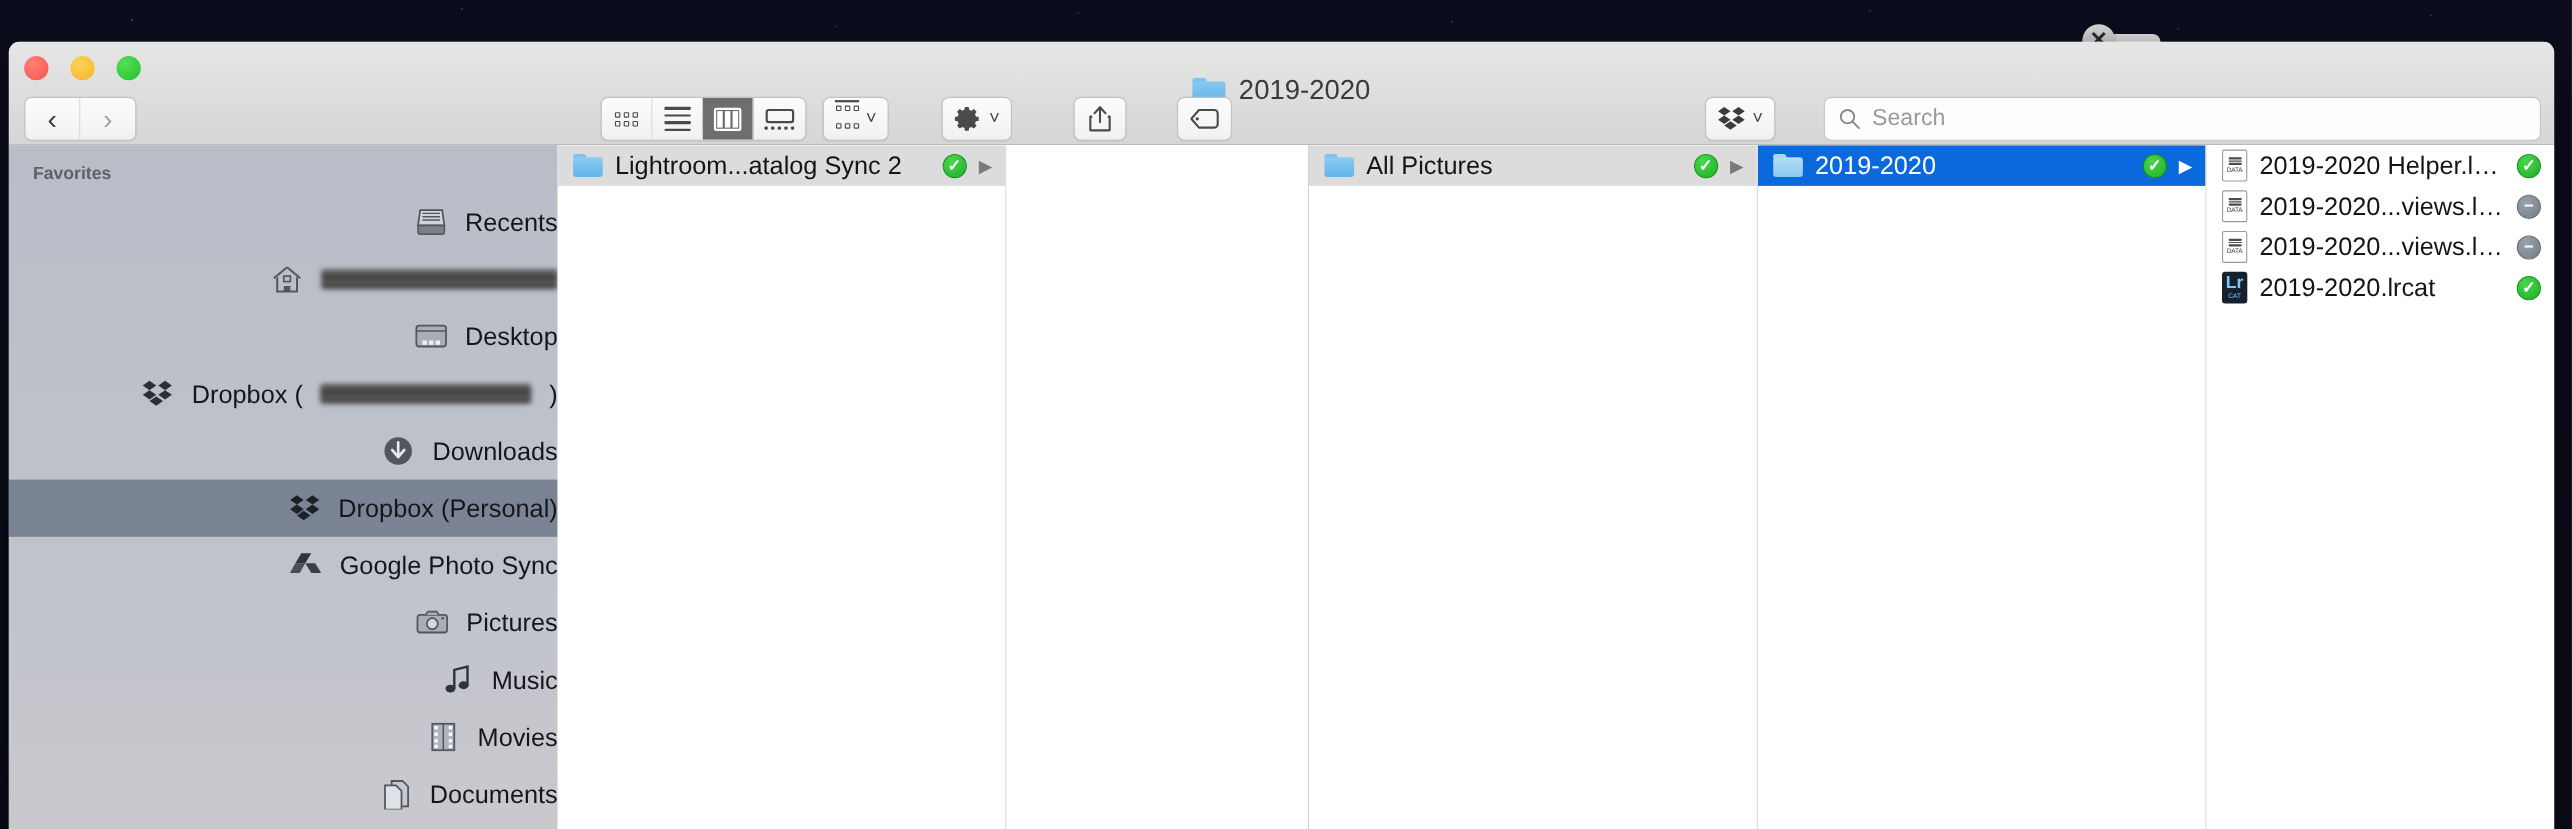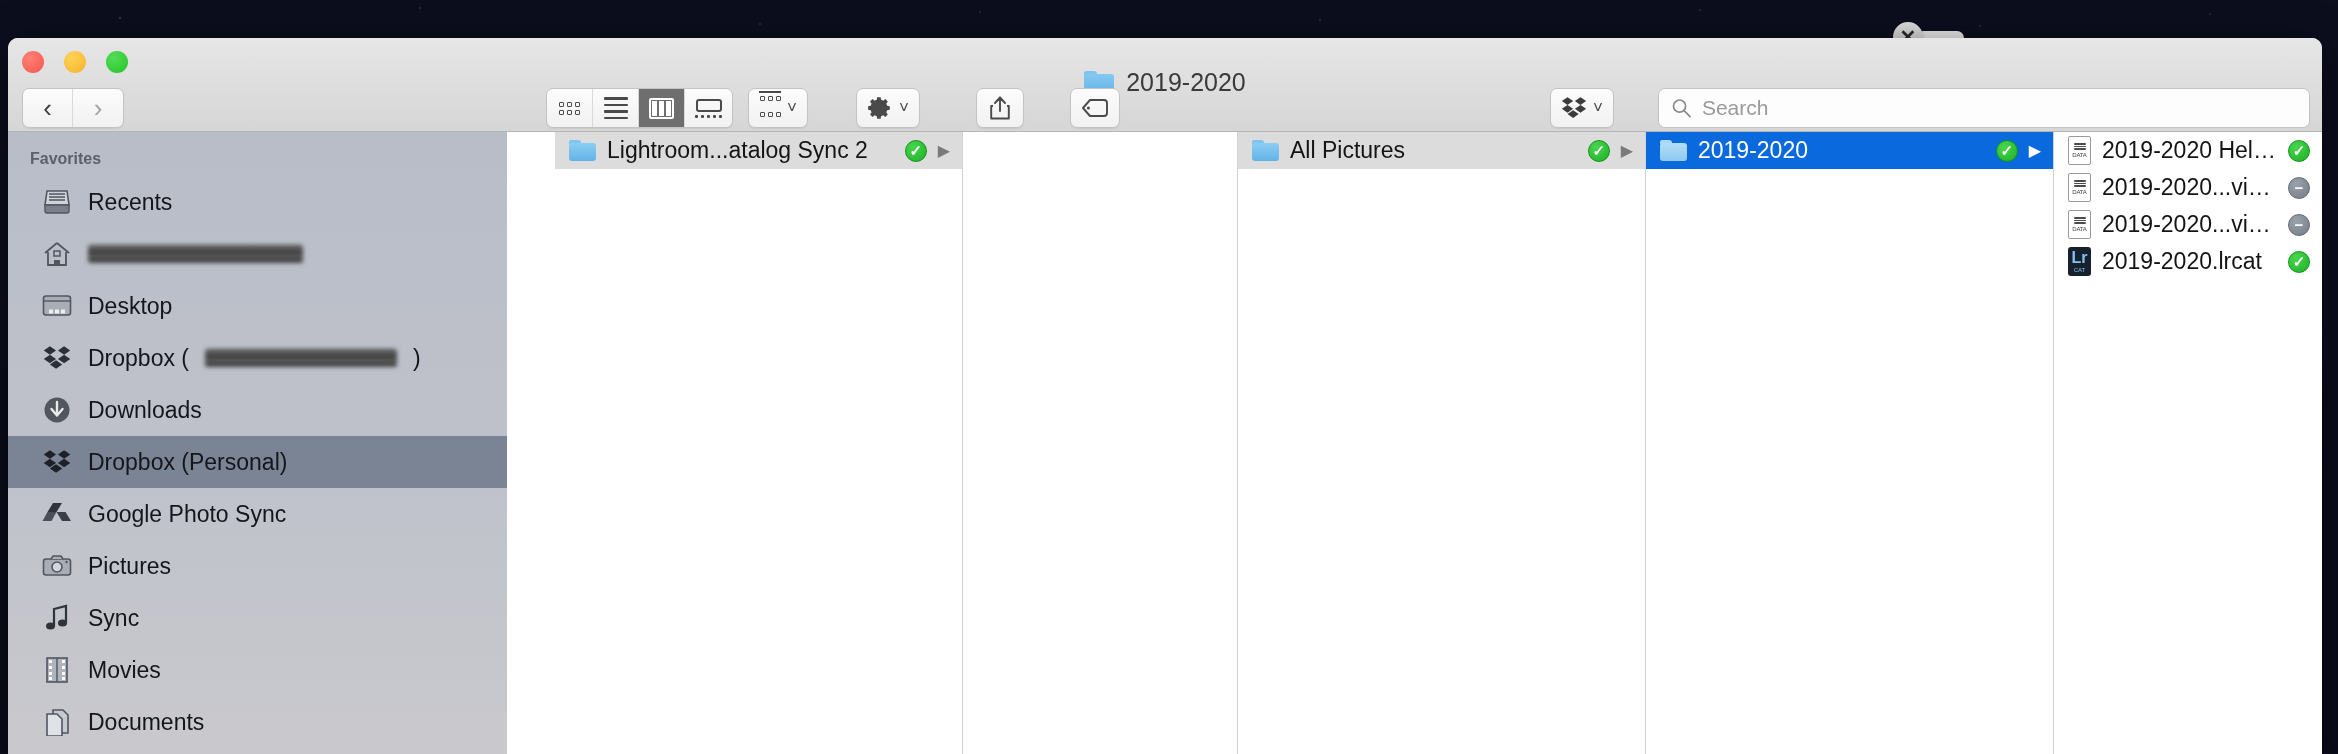--- a/index.html
+++ b/index.html
@@ -162,33 +162,33 @@
     position: relative;
     overflow: hidden;
   }
   .sb-header {
     font-size: 16px; color: #5c6069; font-weight: bold;
     padding: 4px 0 8px 22px;
   }
   .sb-item {
     height: 52px; display: flex; align-items: center; gap: 14px;
     padding-left: 32px;
-    font-size: 23px; color: #14161c;
+    font-size: 23px; color: #14161c; justify-content: flex-end;
   }
   .sb-item.selected { background: #7b8494; }
   .sb-icon { width: 34px; height: 30px; flex: 0 0 34px; display:flex; align-items:center; justify-content:center; color:#51565f; }
   .redacted {
     display: inline-block; height: 18px; border-radius: 3px;
     background: repeating-linear-gradient(180deg,#4a4a4a 0 3px, #6e6e6e 3px 5px, #3a3a3a 5px 8px);
     filter: blur(2.2px);
     vertical-align: middle;
   }
 
   
-  #columns { flex: 1 1 auto; display: flex; background: #fff; min-width: 0; margin-left: 48px; }
+  #columns { flex: 1 1 auto; display: flex; background: #fff; min-width: 0; }
   .column {
     border-right: 1px solid #d2d2d2;
     background: #fff;
     position: relative;
     overflow: hidden;
   }
   #col1 { width: 408px; flex: 0 0 408px; }
   #col2 { width: 275px; flex: 0 0 275px; }
   #col3 { width: 408px; flex: 0 0 408px; }
   #col4 { width: 408px; flex: 0 0 408px; }
@@ -485,21 +485,21 @@
       </div>
 
       <div class="sb-item">
         <span class="sb-icon">
           <svg width="26" height="28" viewBox="0 0 26 28">
             <path d="M10 22 V5 L22 2 V19" stroke="#2f333a" stroke-width="2.2" fill="none"></path>
             <ellipse cx="6.5" cy="22" rx="4.5" ry="3.6" fill="#2f333a"></ellipse>
             <ellipse cx="18.5" cy="19" rx="4.5" ry="3.6" fill="#2f333a"></ellipse>
           </svg>
         </span>
-        <span>Sync</span>
+        <span>Music</span>
       </div>
 
       <div class="sb-item">
         <span class="sb-icon">
           <svg width="26" height="28" viewBox="0 0 26 28">
             <rect x="3" y="2" width="20" height="24" fill="#b0b5bd" stroke="#51565f" stroke-width="1.6"></rect>
             <rect x="5" y="4" width="3" height="3" fill="#fff"></rect>
               <rect x="5" y="10" width="3" height="3" fill="#fff"></rect>
             <rect x="5" y="16" width="3" height="3" fill="#fff"></rect>
               <rect x="5" y="21" width="3" height="3" fill="#fff"></rect>

